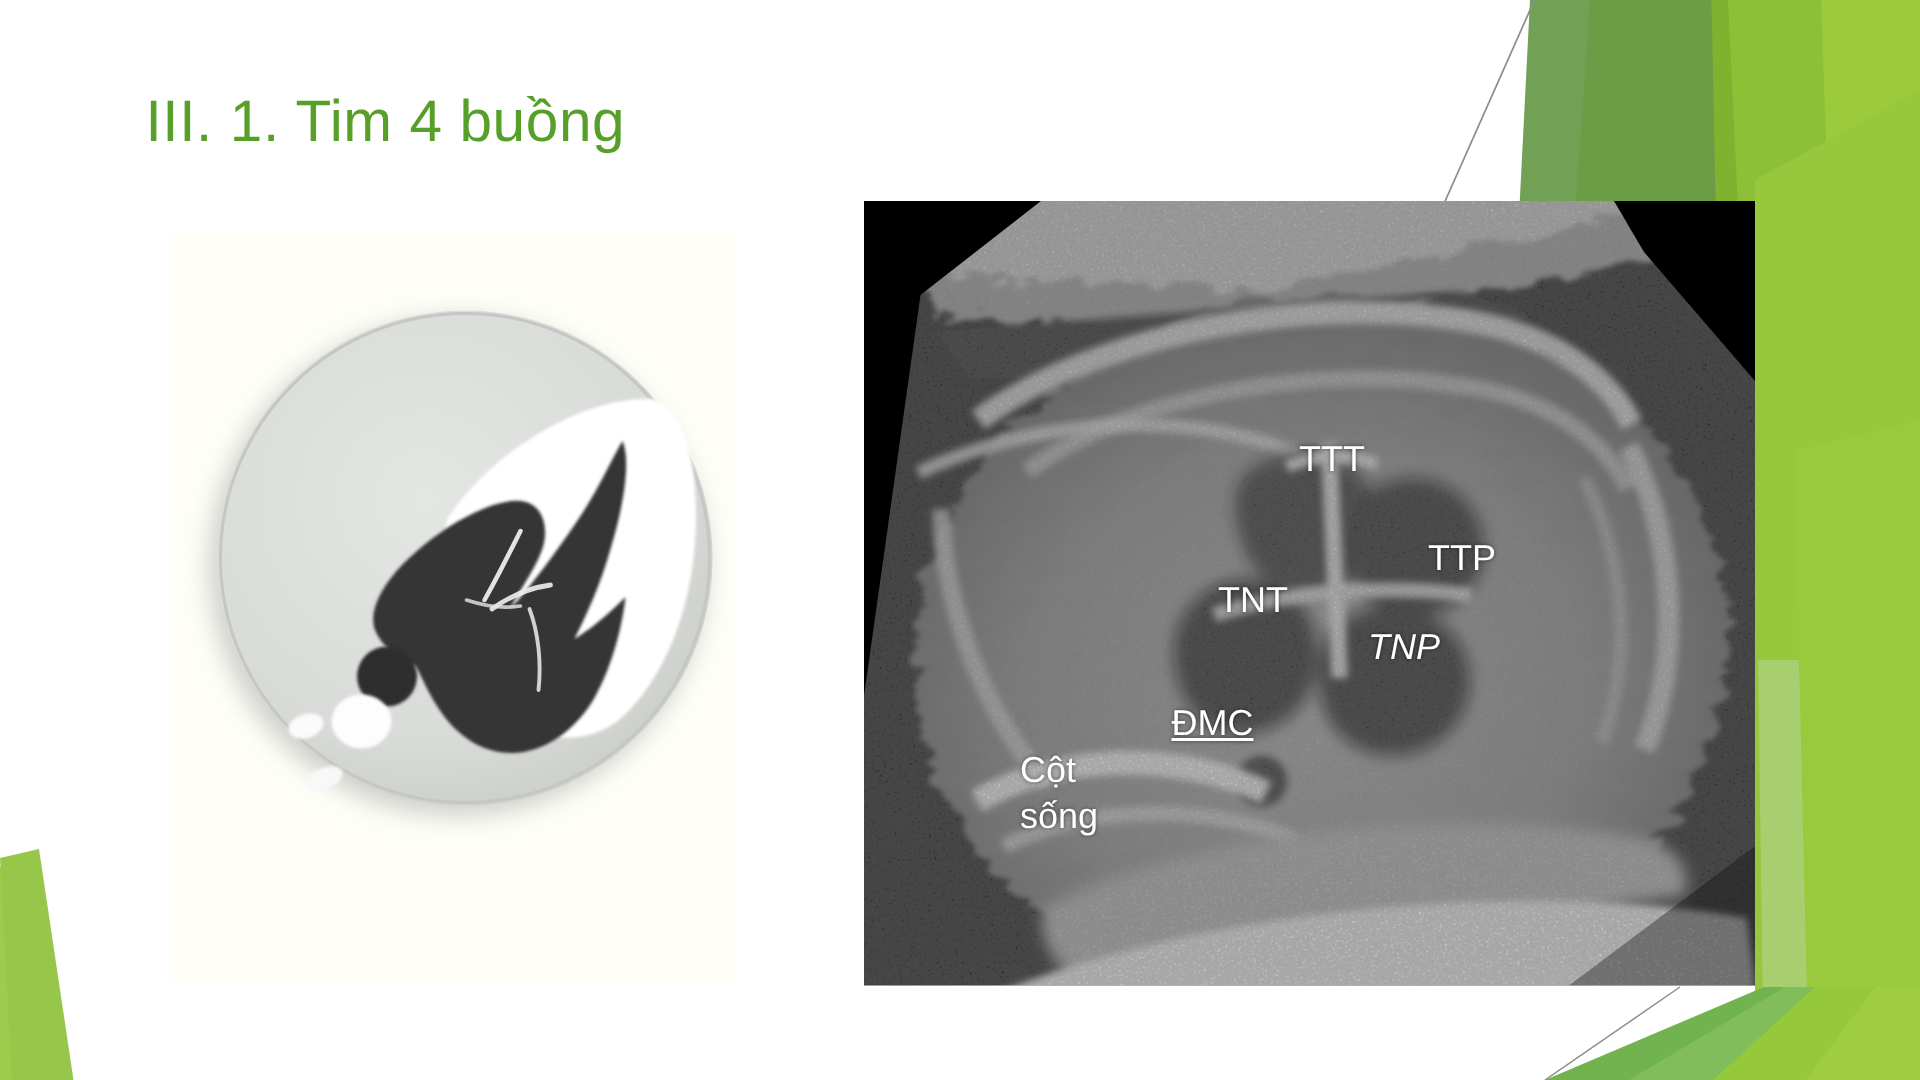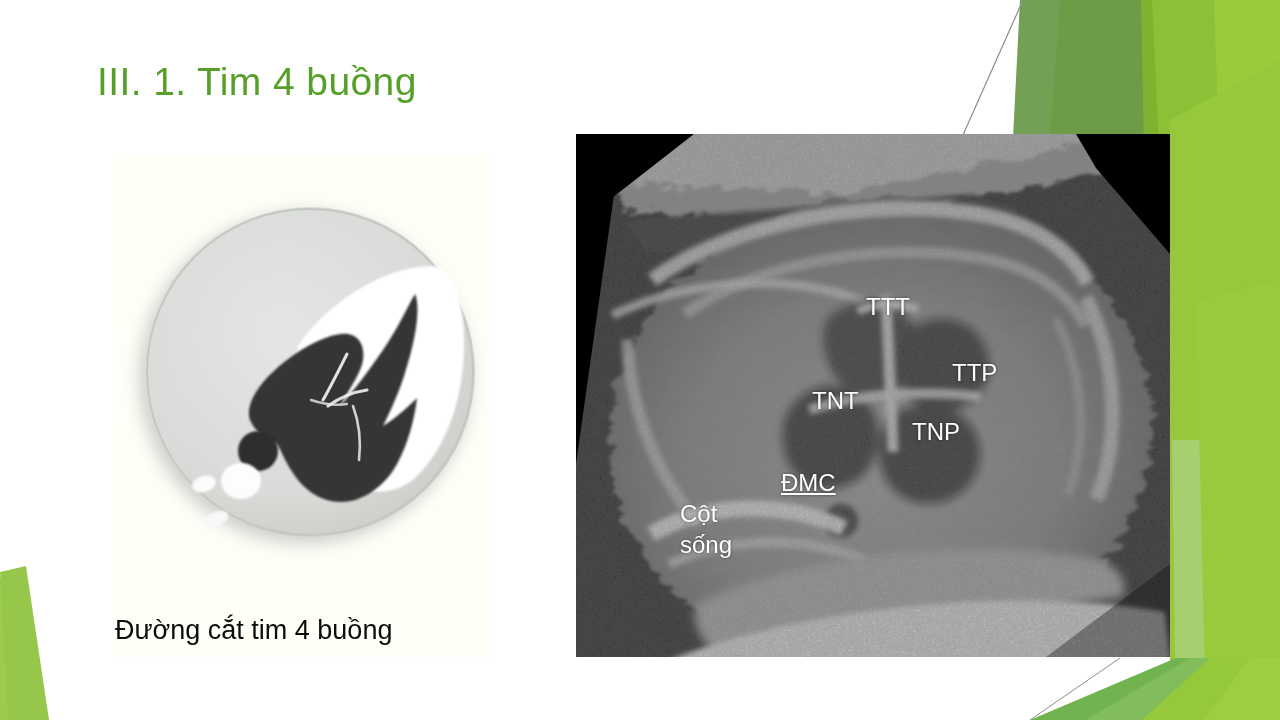--- a/index.html
+++ b/index.html
@@ -187,21 +187,20 @@
       <path d="M238 252 C244 268, 246 288, 244 306" stroke="#ededed" stroke-width="2.6" fill="none" stroke-linecap="round" opacity="0.85"></path>
       <path d="M196 246 C208 250, 220 252, 232 250" stroke="#e8e8e8" stroke-width="2.4" fill="none" stroke-linecap="round" opacity="0.8"></path>
 
       <circle cx="143" cy="297" r="20" fill="#2f2f2f" filter="url(#edgeBlur)"></circle>
 
       <ellipse cx="126" cy="327" rx="20" ry="18" fill="#fdfdfd" filter="url(#edgeBlur)"></ellipse>
       <ellipse cx="89" cy="330" rx="12" ry="8" fill="#fbfbfb" transform="rotate(-18 89 330)" filter="url(#edgeBlur)"></ellipse>
       <ellipse cx="101" cy="365" rx="13" ry="7" fill="#f8f8f8" transform="rotate(-22 101 365)" filter="url(#edgeBlur)"></ellipse>
     </svg>
 
-    <div id="diagram-caption">Đường cắt tim 4 buồng</div>
   </div>
 
   <div id="ultrasound-panel">
 
     <svg id="ultrasound-figure" viewBox="0 0 594 523" xmlns="http://www.w3.org/2000/svg">
       <defs>
 
         <filter id="speckle" x="0" y="0" width="100%" height="100%">
           <feTurbulence type="fractalNoise" baseFrequency="0.62" numOctaves="4" seed="11" result="n"></feTurbulence>
           <feColorMatrix in="n" type="matrix" values="0 0 0 0 0  0 0 0 0 0  0 0 0 0 0  0.9 0.9 0.9 0 -0.25" result="a"></feColorMatrix>
@@ -298,19 +297,19 @@
         <polygon points="0,0 118,0 0,92" fill="#000000"></polygon>
         <polygon points="0,60 42,32 0,330" fill="#000000"></polygon>
         <polygon points="500,0 594,0 594,120 520,34" fill="#000000"></polygon>
         <polygon points="594,430 594,523 470,523" fill="#0a0a0a" opacity="0.35"></polygon>
       </g>
     </svg>
 
     <div class="us-label" style="left:290px; top:159px;">TTT</div>
     <div class="us-label" style="left:376px; top:181px;margin-top:44px;">TTP</div>
     <div class="us-label" style="left:236px; top:253px;">TNT</div>
-    <div class="us-label" style="left:336px; top:284px;">TNP</div>
+    <div class="us-label" style="left:336px; top:284px;font-style:italic;">TNP</div>
     <div class="us-label" style="left:205px; top:335px;text-decoration:underline;">ĐMC</div>
     <div class="us-label" style="left:104px; top:366px;">Cột</div>
     <div class="us-label" style="left:104px; top:397px;">sống</div>
   </div>
 
 </div>
 
 </body></html>

